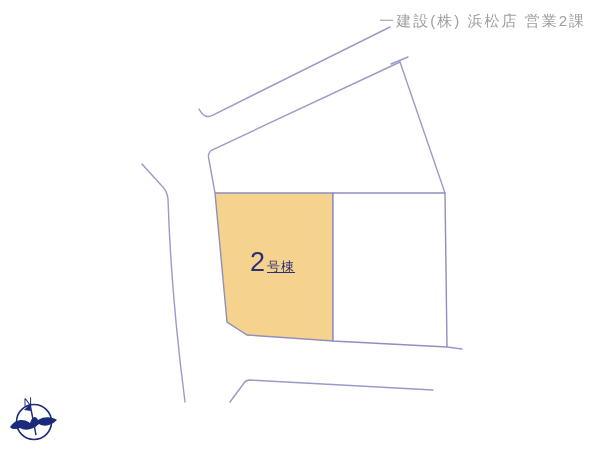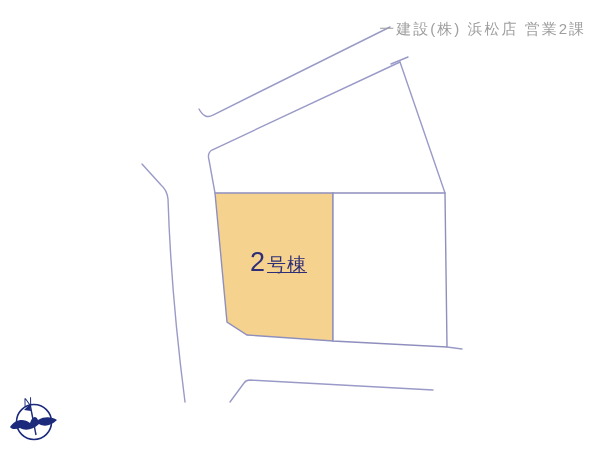--- a/index.html
+++ b/index.html
@@ -2,32 +2,32 @@
 <html><head>
 <meta charset="utf-8">
 <style>
   html,body{margin:0;padding:0;background:#fff;}
   .canvas{
     position:relative;width:600px;height:450px;background:#ffffff;
     overflow:hidden;font-family:"Liberation Sans","DejaVu Sans",sans-serif;
   }
   .canvas svg{position:absolute;left:0;top:0;}
   .company-header{
-    position:absolute;top:20px;right:14px;
+    position:absolute;top:12px;right:14px;
     font-size:15px;letter-spacing:2px;color:#9e9e9e;
     white-space:nowrap;
     margin-left:8px;
   }
   .plot-label{
     position:absolute;left:250px;top:249px;
     display:flex;align-items:baseline;gap:2px;
     color:#2e2e78;
   }
   .plot-label .num{font-size:27px;line-height:1;}
-  .plot-label .suffix{font-size:19px;letter-spacing:1px;text-decoration:underline;}
+  .plot-label .suffix{font-size:13px;letter-spacing:1px;text-decoration:underline;}
 </style>
 </head>
 <body>
 
 <div class="canvas">
 
   <svg width="600" height="450" viewBox="0 0 600 450">
 
     <g stroke-width="1.4">
       <polygon points="215,193 333,193 333,341 247,335 227,322" stroke="#8f8fbe" fill="#f6d28f"></polygon>

